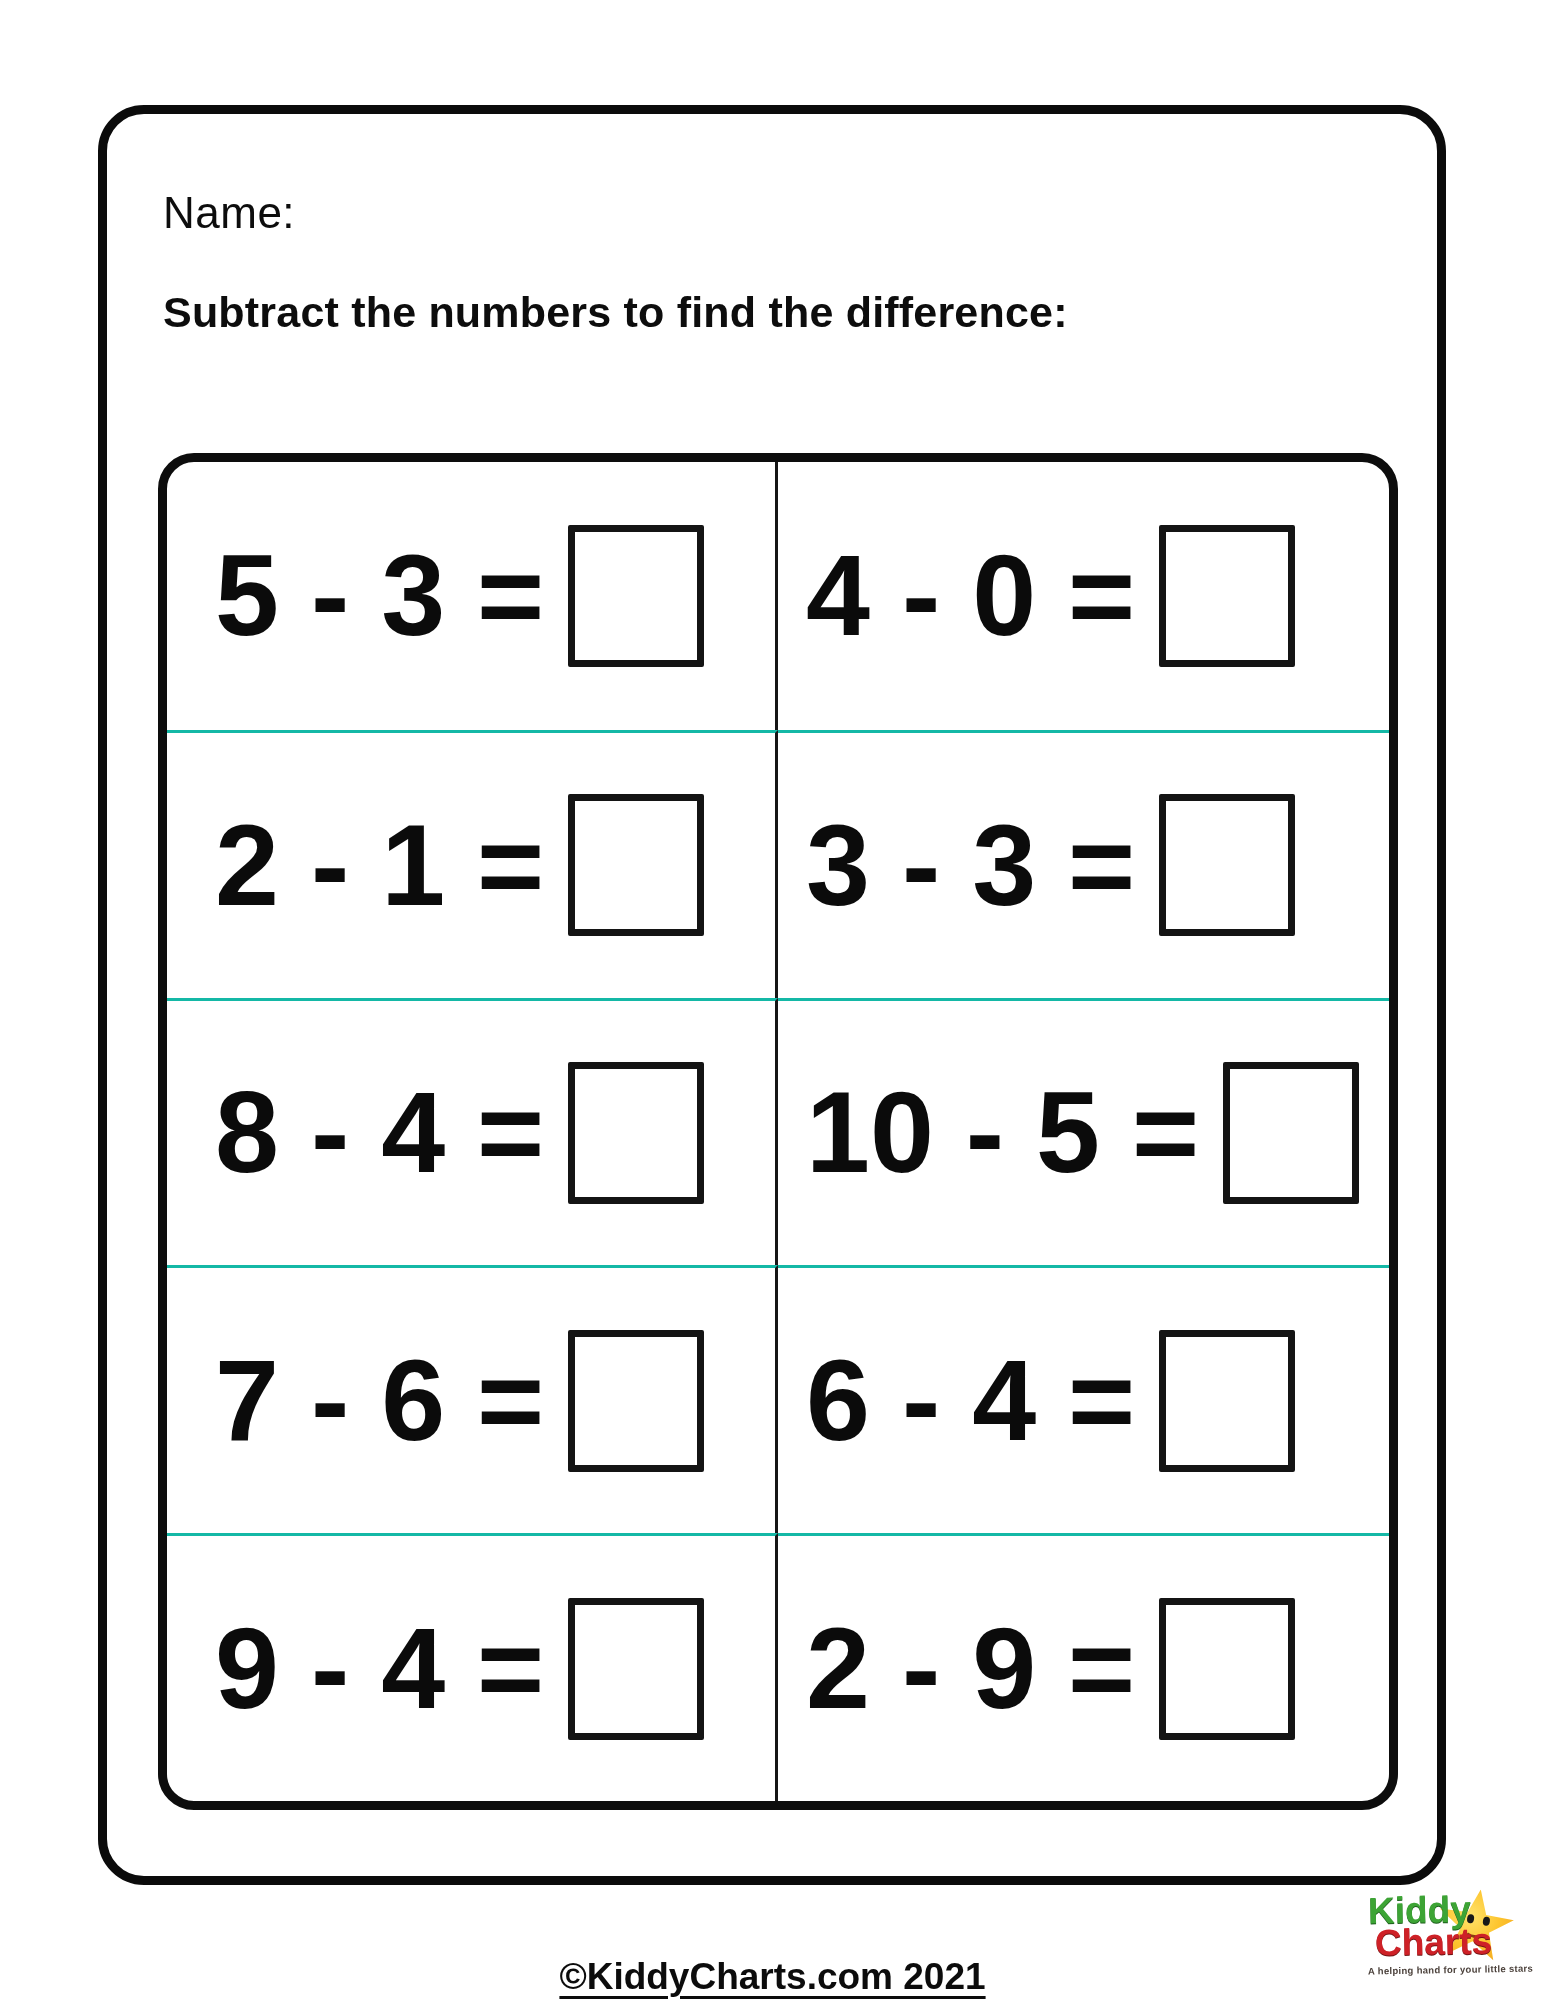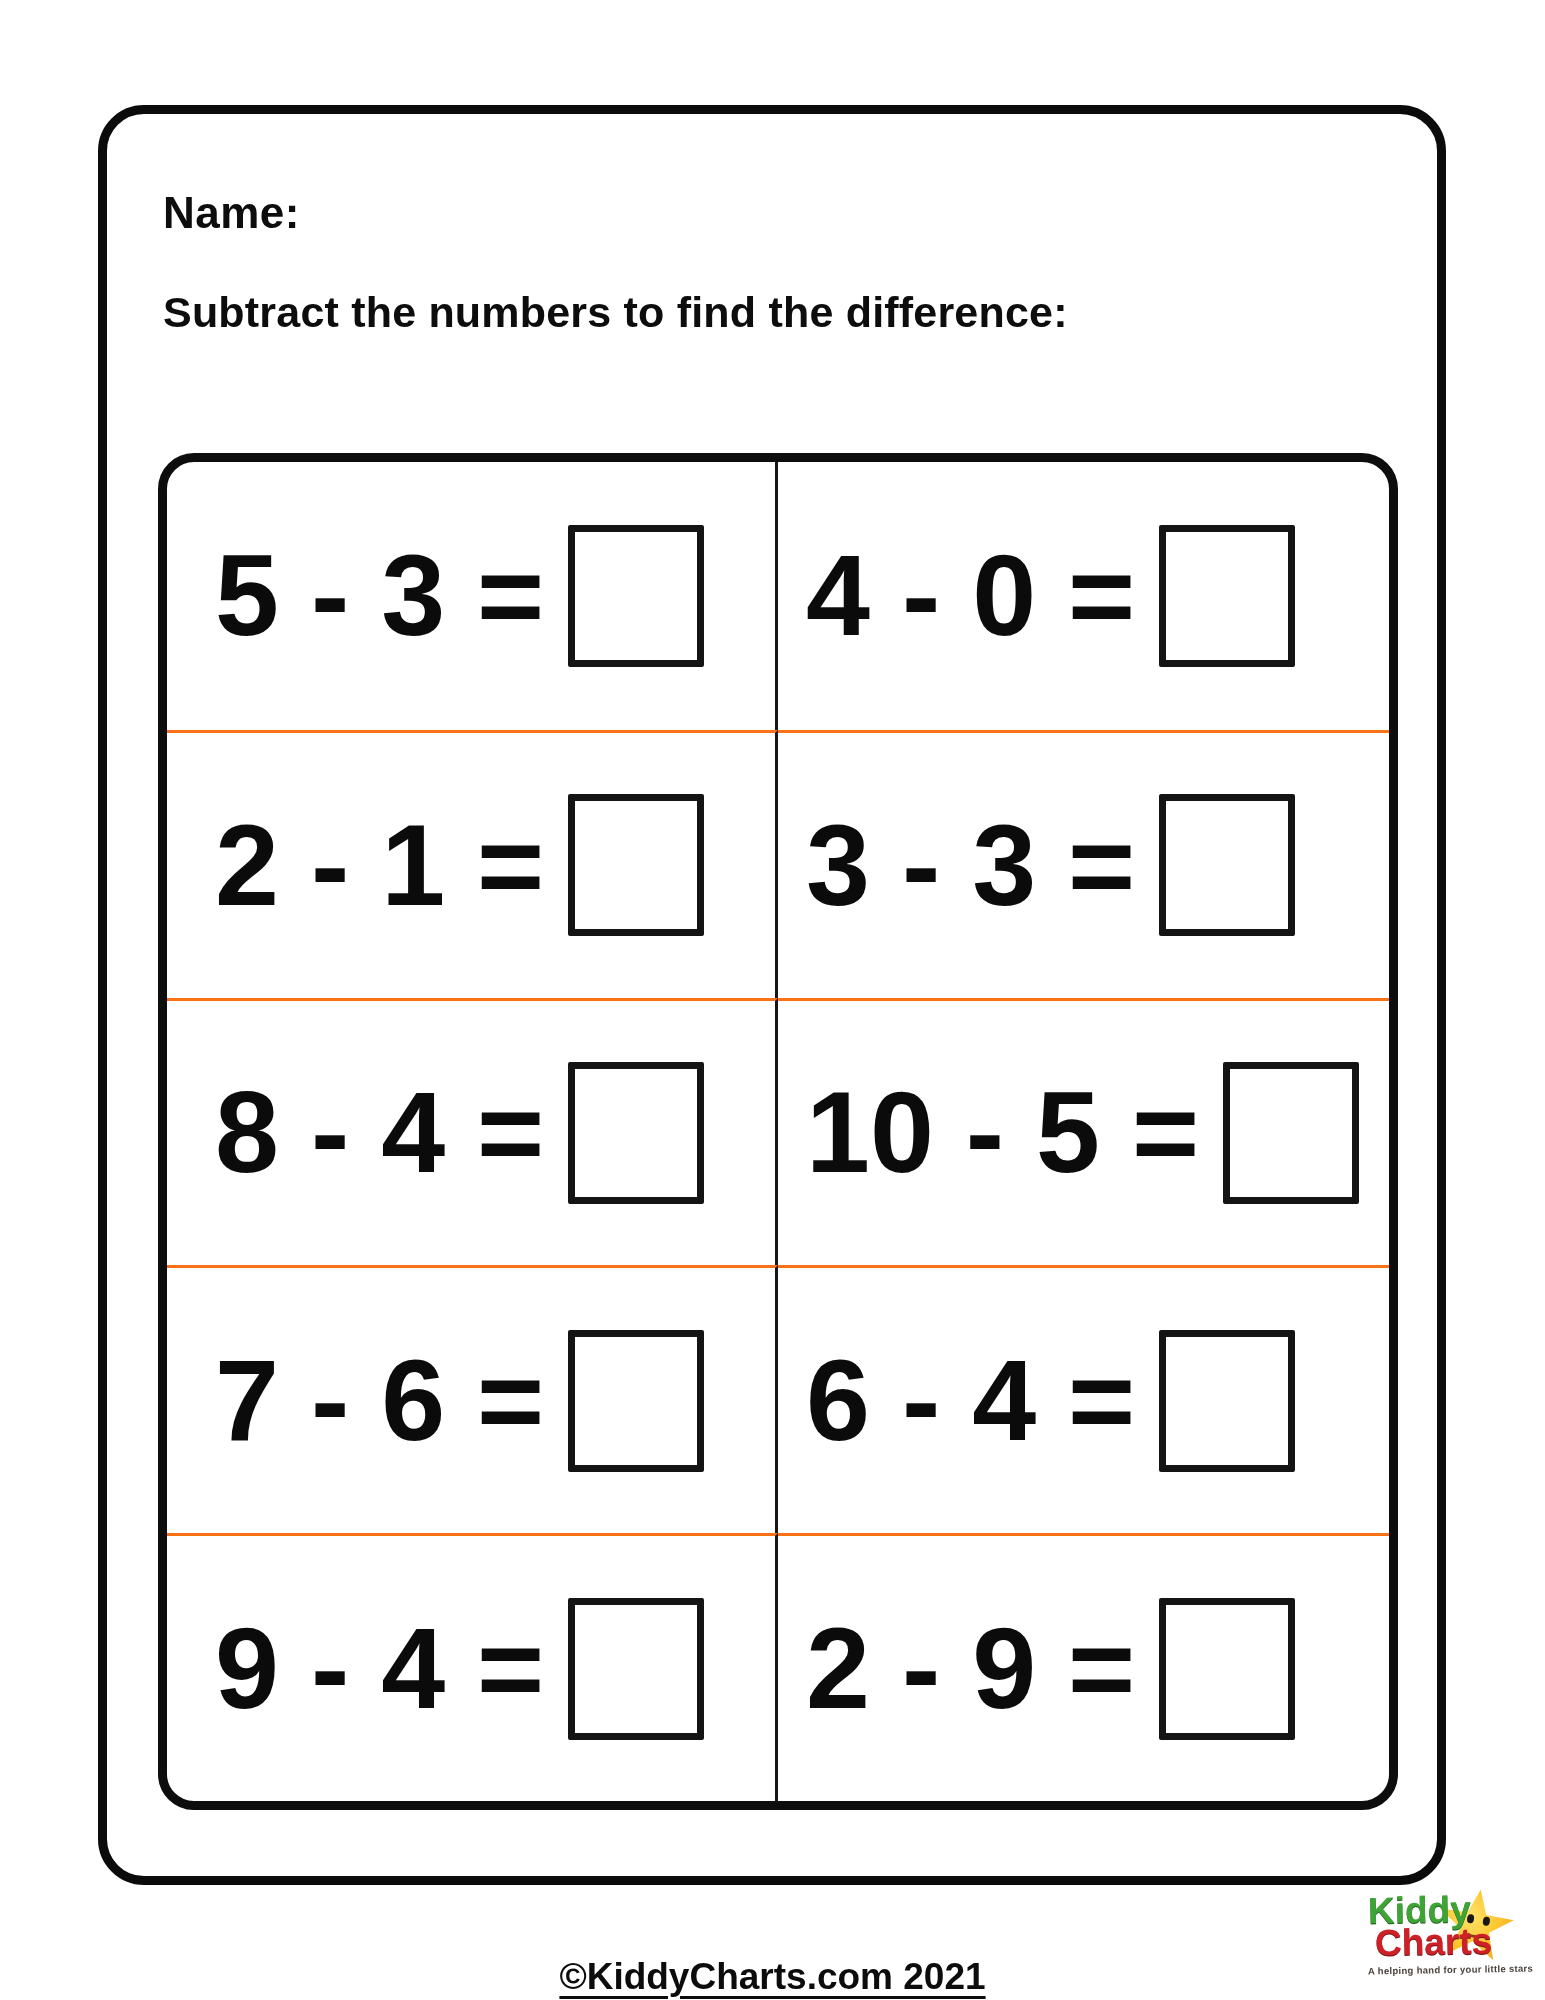--- a/index.html
+++ b/index.html
@@ -7,36 +7,36 @@
   .canvas { position:relative; width:1545px; height:2000px; background:#fff; overflow:hidden; }
 
   
   .page-border {
     position:absolute; left:98px; top:105px; width:1348px; height:1780px;
     border:9px solid #0b0b0b; border-radius:46px; background:#fff;
   }
 
   .name-label {
     position:absolute; left:163px; top:188px;
-    font-size:44px; font-weight:700; color:#0d0d0d; letter-spacing:0.5px;
+    font-size:44px; font-weight:400; color:#0d0d0d; letter-spacing:0.5px;
   }
   .instruction {
     position:absolute; left:163px; top:288px;
     font-size:43px; font-weight:700; color:#0d0d0d; letter-spacing:0.2px;
   }
 
   
   .grid {
     position:absolute; left:158px; top:453px; width:1240px; height:1357px;
     border:9px solid #0d0d0d; border-radius:36px; overflow:hidden; background:#fff;
     display:grid; grid-template-columns:1fr 1fr; grid-template-rows:repeat(5,1fr);
   }
   .cell { display:flex; align-items:center; padding-left:48px; }
   .cell.col-left  { border-right:3px solid #161616; }
-  .cell.row-after { border-top:3px solid #f97316; }
+  .cell.row-after { border-top:3px solid #14b8a6; }
   .cell.col-right { padding-left:28px;align-items:center; }
 
   .expr {
     font-size:115px; font-weight:700; color:#0b0b0b;
     letter-spacing:0px; white-space:pre; line-height:1;
   }
   .answer-box {
     width:136px; height:142px; border:7px solid #141414;
     margin-left:24px; flex-shrink:0; background:#fff; border-radius:2px;
   }

